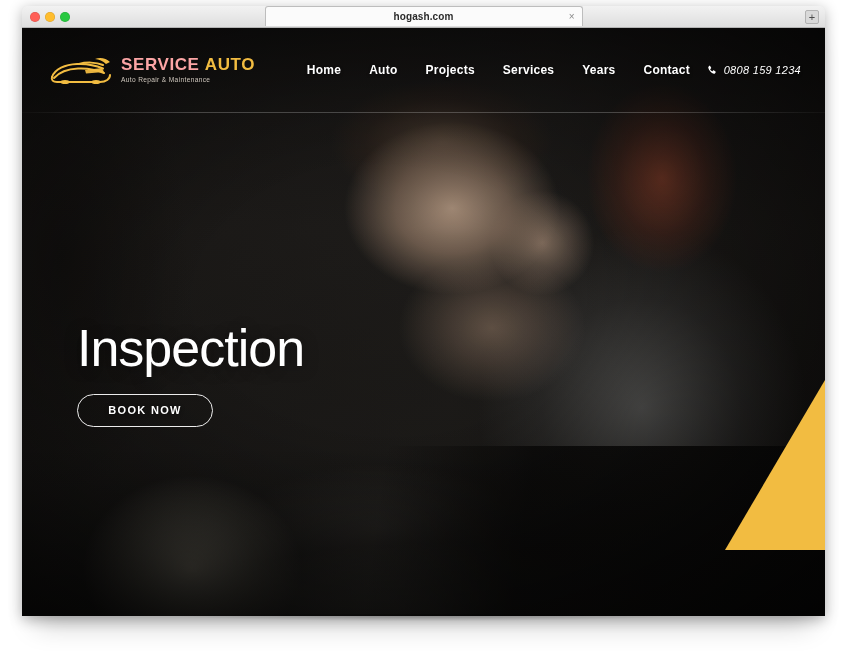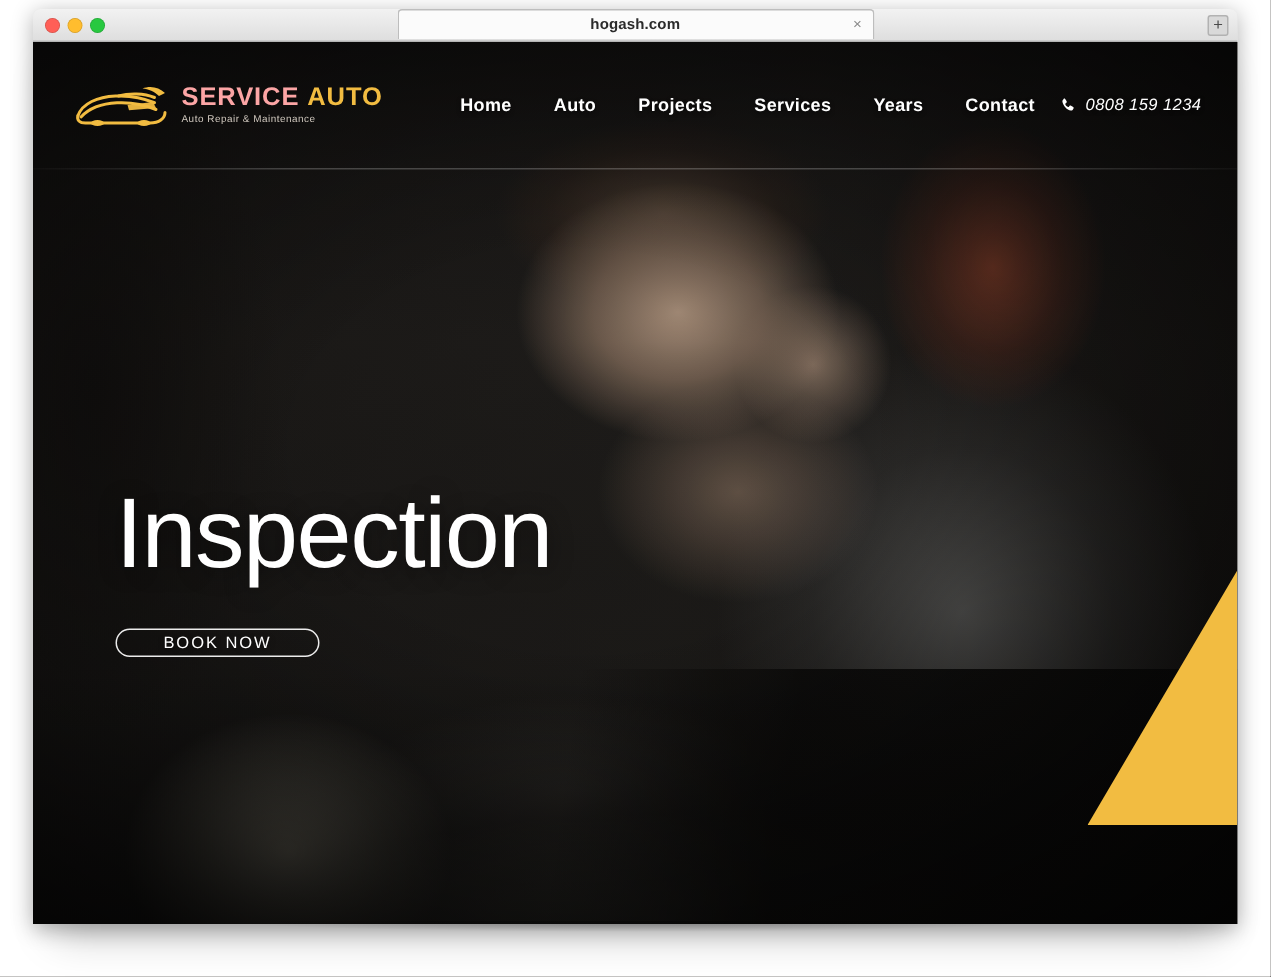--- a/index.html
+++ b/index.html
@@ -184,38 +184,38 @@
     font-size:11px; letter-spacing:.3px; white-space:nowrap;
     text-shadow:0 1px 3px rgba(0,0,0,.55);
   }
 
   
   #hero-content{
     position:absolute; left:55px; top:296px;
     z-index:4;
   }
   #hero-title{
-    font-size:66px; font-weight:300; color:#ffffff;
+    font-size:52px; font-weight:300; color:#ffffff;
     line-height:.96; letter-spacing:-1px;
     text-shadow:0 2px 16px rgba(0,0,0,.45);
   }
   #hero-subtitle{
     margin-top:12px;
     font-size:20px; font-weight:300; color:#f2f2f2;
     letter-spacing:.1px;
     text-shadow:0 1px 8px rgba(0,0,0,.55);
   }
   #book-now-button{
-    margin-top:32px;
+    margin-top:20px;
     display:inline-flex; align-items:center; justify-content:center;
-    width:136px; height:19px;
+    width:136px; height:33px;
     border:1.6px solid rgba(255,255,255,.92);
     border-radius:18px;
     color:#ffffff;
-    font-size:11px; font-weight:normal; letter-spacing:1.3px;
+    font-size:11px; font-weight:bold; letter-spacing:1.3px;
     background:transparent;
     text-shadow:0 1px 4px rgba(0,0,0,.45);
   }
 
   
   #window-shadow{
     position:absolute; left:22px; top:614px;
     width:803px; height:14px;
     background:radial-gradient(ellipse 380px 10px at 50% 0%, rgba(0,0,0,.28), rgba(0,0,0,0) 72%);
   }

